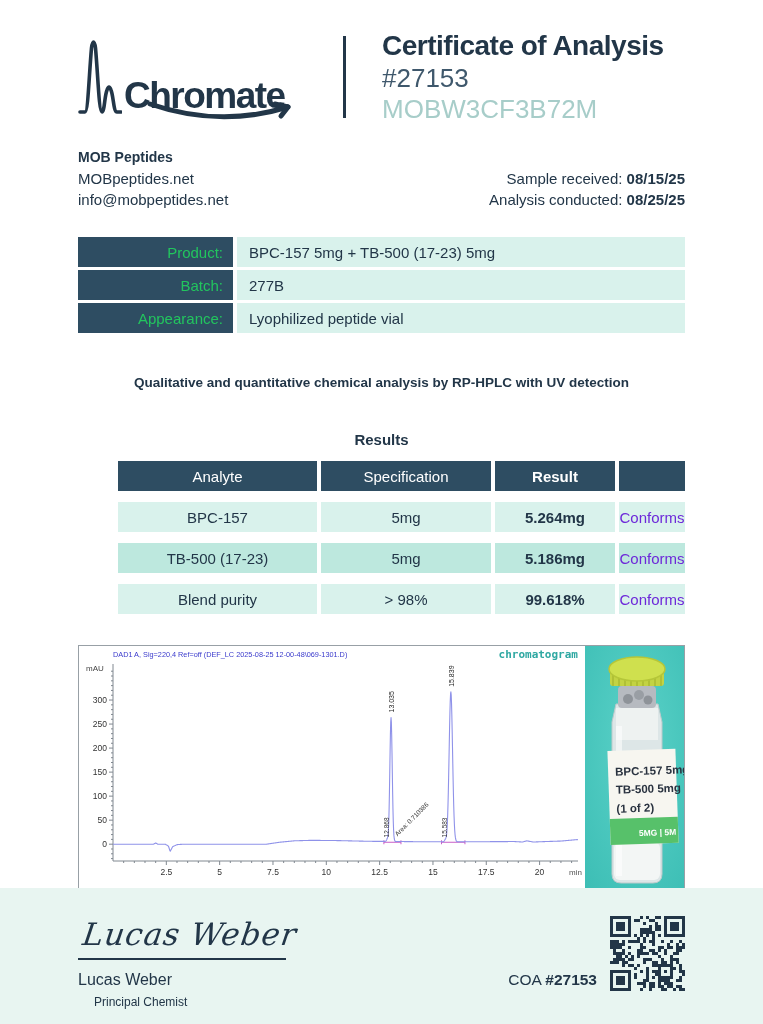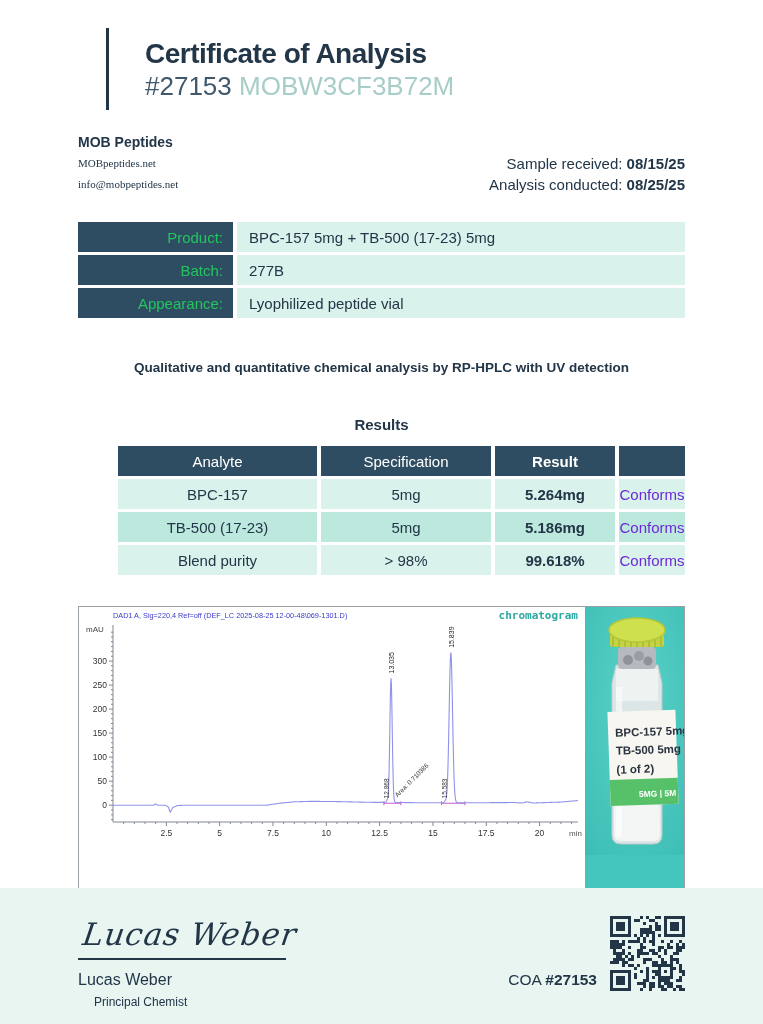--- a/index.html
+++ b/index.html
@@ -14,34 +14,34 @@
                margin-left:2px;margin-bottom:4px;}
   .logo .smile{position:absolute;left:66px;top:62px;}
   .hdr-divider{width:3px;height:82px;background:#223648;margin:0 36px 0 28px;}
   .title-block h1{margin:0;font-size:28px;font-weight:700;letter-spacing:-0.5px;line-height:1.25;}
   .subtitle{font-size:26px;font-weight:500;color:#3f586c;letter-spacing:0;}
   .subtitle .code{color:#a7cdc9;}
 
   
   .client-row{display:flex;justify-content:space-between;align-items:flex-end;margin-top:24px;}
   .client-name{font-size:14px;font-weight:700;margin-bottom:3px;}
-  .client-line{font-size:11px;line-height:21px;font-family:Liberation Serif, serif;}
+  .client-line{font-size:15px;line-height:21px;}
   .dates{text-align:right;font-size:15px;line-height:21px;}
   .dates b{font-weight:700;}
 
   
   .info-grid{display:grid;grid-template-columns:155px 1fr;gap:3px 4px;margin-top:27px;}
   .cell{height:30px;display:flex;align-items:center;font-size:15px;box-sizing:border-box;}
   .cell.lbl{background:#2e4d62;color:#22c55e;justify-content:flex-end;padding-right:10px;}
   .cell.val{background:#d9f2ec;padding-left:12px;}
 
   
   .method-line{text-align:center;font-weight:700;font-size:13.5px;margin-top:42px;}
   .results-heading{text-align:center;font-weight:700;font-size:15px;margin-top:41px;margin-bottom:13px;}
-  .results-grid{display:grid;grid-template-columns:199px 170px 120px 1fr;gap:3px 4px;padding-left:40px;}
+  .results-grid{display:grid;grid-template-columns:199px 170px 120px 1fr;gap:11px 4px;padding-left:40px;}
   .cell.hdr{background:#2e4d62;color:#fff;justify-content:center;}
   .cell.hdr.bold{font-weight:700;}
   .cell.ctr{justify-content:center;}
   .row-a{background:#d9f2ec;}
   .row-b{background:#bde8de;}
   .cell.result{font-weight:700;}
   .cell.status{color:#6d28d9;}
 
   
   .chroma-box{display:flex;border:1px solid #98a0a6;height:324px;box-sizing:border-box;margin-top:31px;}
@@ -60,20 +60,30 @@
   .sig-name{font-size:16px;margin-top:9px;line-height:22px;}
   .sig-title{font-size:12px;line-height:22px;margin-left:16px;}
   .footer-right{margin-left:auto;display:flex;gap:13px;align-items:flex-start;}
   .meta{text-align:right;font-size:15.5px;line-height:25.5px;white-space:pre;}
   .meta b{font-weight:700;}
 </style>
 </head>
 <body>
 
 <div class="header">
+  <div class="logo">
+    <svg width="44" height="82" viewBox="0 0 44 82">
+      <path d="M2,76 L7,76 C10,76 11,40 13.5,12 C14.5,4 16.5,4 17.5,12 C20,40 21,76 24,76 C26.5,76 26.5,60 29,54 C30.5,50 31.5,50 33,54 C35.5,60 35.5,76 39,76 L43,76" fill="none" stroke="#223648" stroke-width="3.6" stroke-linecap="round"></path>
+    </svg>
+    <span class="brand">Chromate</span>
+    <svg class="smile" width="156" height="30" viewBox="0 0 156 30">
+      <path d="M6,6 Q76,30 144,9" fill="none" stroke="#223648" stroke-width="5" stroke-linecap="round"></path>
+      <path d="M144,9 L131,6 M144,9 L137,18" fill="none" stroke="#223648" stroke-width="5" stroke-linecap="round"></path>
+    </svg>
+  </div>
   <div class="hdr-divider"></div>
   <div class="title-block">
     <h1>Certificate of Analysis</h1>
     <div class="subtitle"><span>#27153</span> <span class="code">MOBW3CF3B72M</span></div>
   </div>
 </div>
 
 <div class="content">
   <div class="client-row">
     <div>

